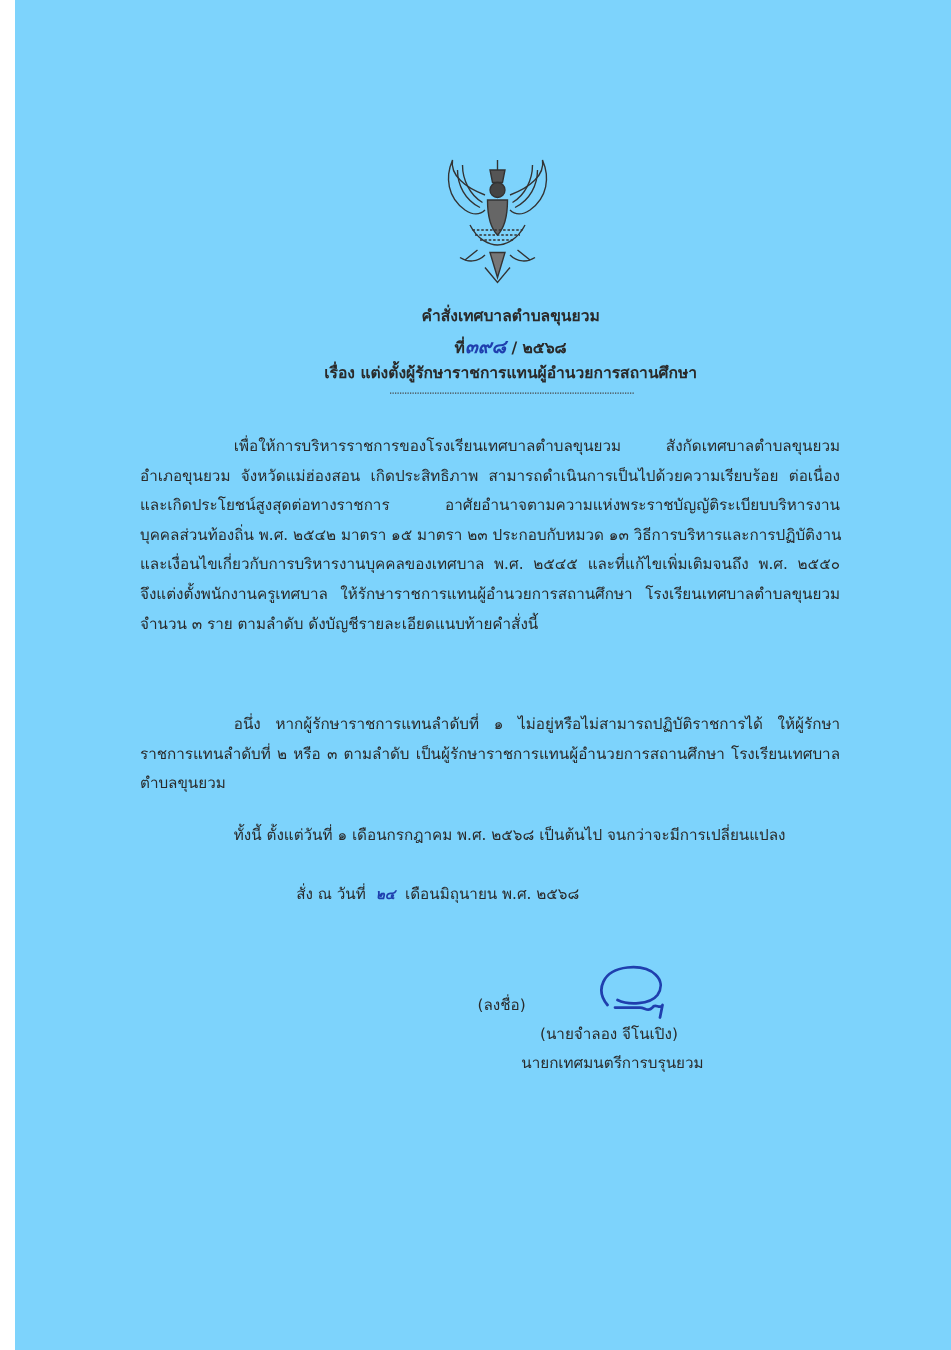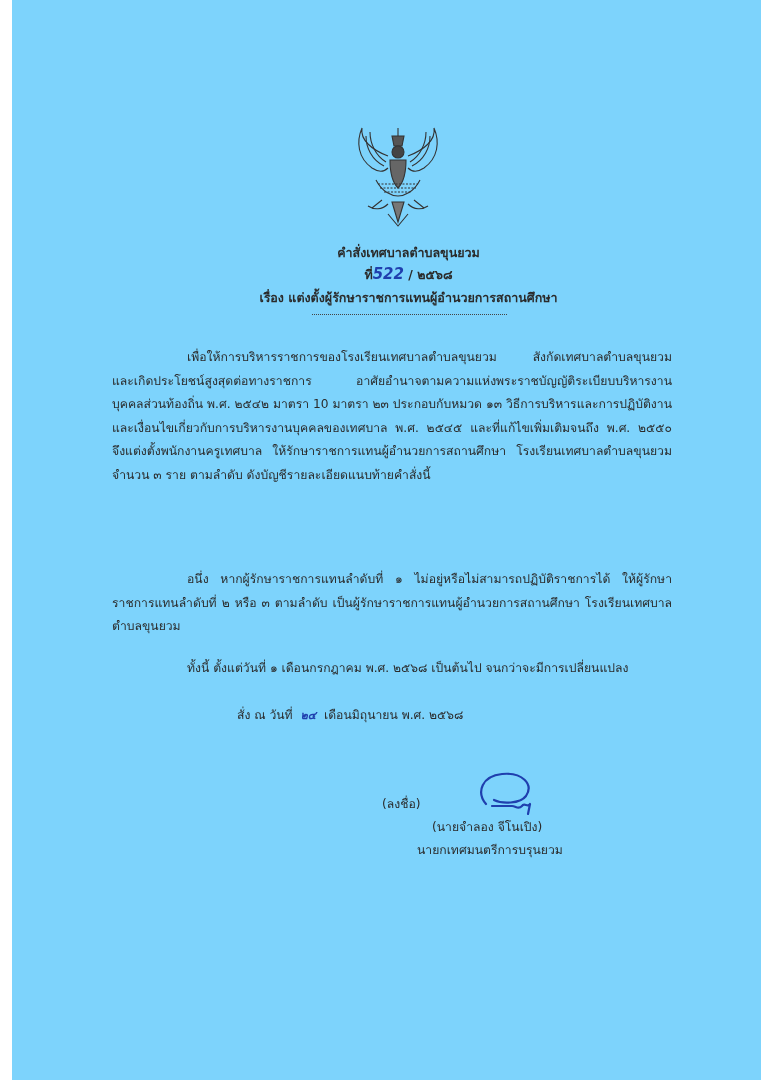--- a/index.html
+++ b/index.html
@@ -147,31 +147,32 @@
       <path d="M76 84 C70 88 62 88 56 82"></path>
 
       <path d="M40 80 L46 100 L52 80 Z" fill="#777"></path>
       <path d="M36 92 L46 104 L56 92"></path>
     </g>
   </svg>
 
   <div class="center-line title1">คำสั่งเทศบาลตำบลขุนยวม</div>
 
   <div class="center-line title2">
-    <span>ที่</span><span class="hand">522</span><span> / ๒๕๖๘</span>
+    <span>ที่</span><span class="hand">๓๙๘</span><span> / ๒๕๖๘</span>
   </div>
 
   <div class="center-line title3">เรื่อง แต่งตั้งผู้รักษาราชการแทนผู้อำนวยการสถานศึกษา</div>
 
   <div class="dots"></div>
 
   <div class="para p1">
     <span class="line first">เพื่อให้การบริหารราชการของโรงเรียนเทศบาลตำบลขุนยวม สังกัดเทศบาลตำบลขุนยวม</span>
+    <span class="line">อำเภอขุนยวม จังหวัดแม่ฮ่องสอน เกิดประสิทธิภาพ สามารถดำเนินการเป็นไปด้วยความเรียบร้อย ต่อเนื่อง</span>
     <span class="line">และเกิดประโยชน์สูงสุดต่อทางราชการ อาศัยอำนาจตามความแห่งพระราชบัญญัติระเบียบบริหารงาน</span>
-    <span class="line">บุคคลส่วนท้องถิ่น พ.ศ. ๒๕๔๒ มาตรา 10 มาตรา ๒๓ ประกอบกับหมวด ๑๓ วิธีการบริหารและการปฏิบัติงาน</span>
+    <span class="line">บุคคลส่วนท้องถิ่น พ.ศ. ๒๕๔๒ มาตรา ๑๕ มาตรา ๒๓ ประกอบกับหมวด ๑๓ วิธีการบริหารและการปฏิบัติงาน</span>
     <span class="line">และเงื่อนไขเกี่ยวกับการบริหารงานบุคคลของเทศบาล พ.ศ. ๒๕๔๕ และที่แก้ไขเพิ่มเติมจนถึง พ.ศ. ๒๕๕๐</span>
     <span class="line">จึงแต่งตั้งพนักงานครูเทศบาล ให้รักษาราชการแทนผู้อำนวยการสถานศึกษา โรงเรียนเทศบาลตำบลขุนยวม</span>
     <span class="line last">จำนวน ๓ ราย ตามลำดับ ดังบัญชีรายละเอียดแนบท้ายคำสั่งนี้</span>
   </div>
 
   <div class="para p2">
     <span class="line first">อนึ่ง หากผู้รักษาราชการแทนลำดับที่ ๑ ไม่อยู่หรือไม่สามารถปฏิบัติราชการได้ ให้ผู้รักษา</span>
     <span class="line">ราชการแทนลำดับที่ ๒ หรือ ๓ ตามลำดับ เป็นผู้รักษาราชการแทนผู้อำนวยการสถานศึกษา โรงเรียนเทศบาล</span>
     <span class="line last">ตำบลขุนยวม</span>
   </div>

